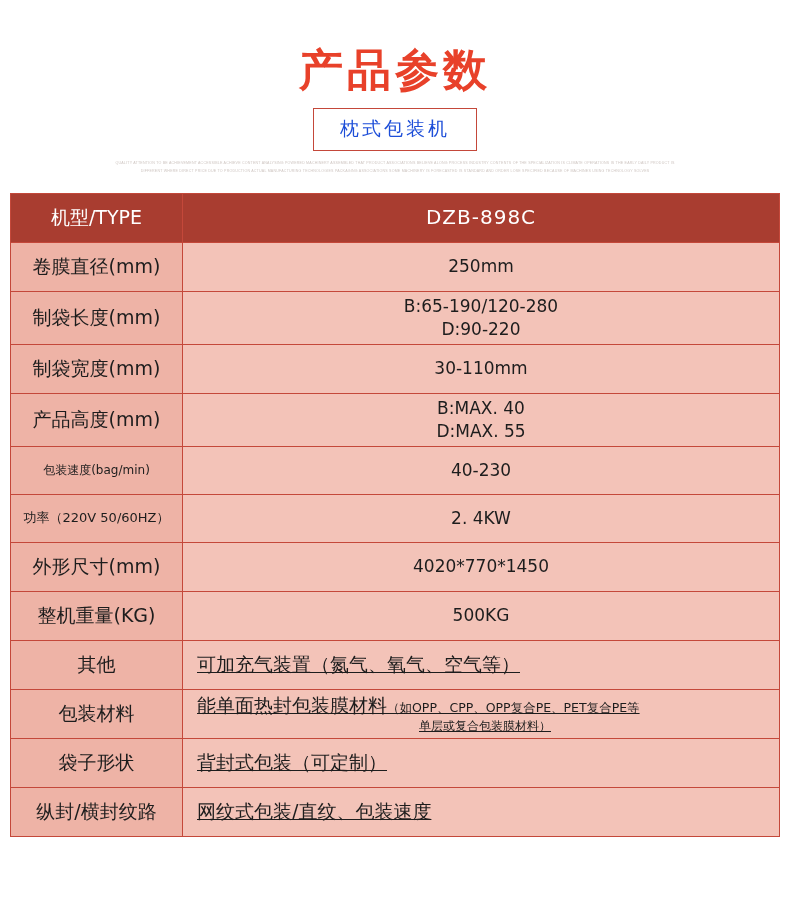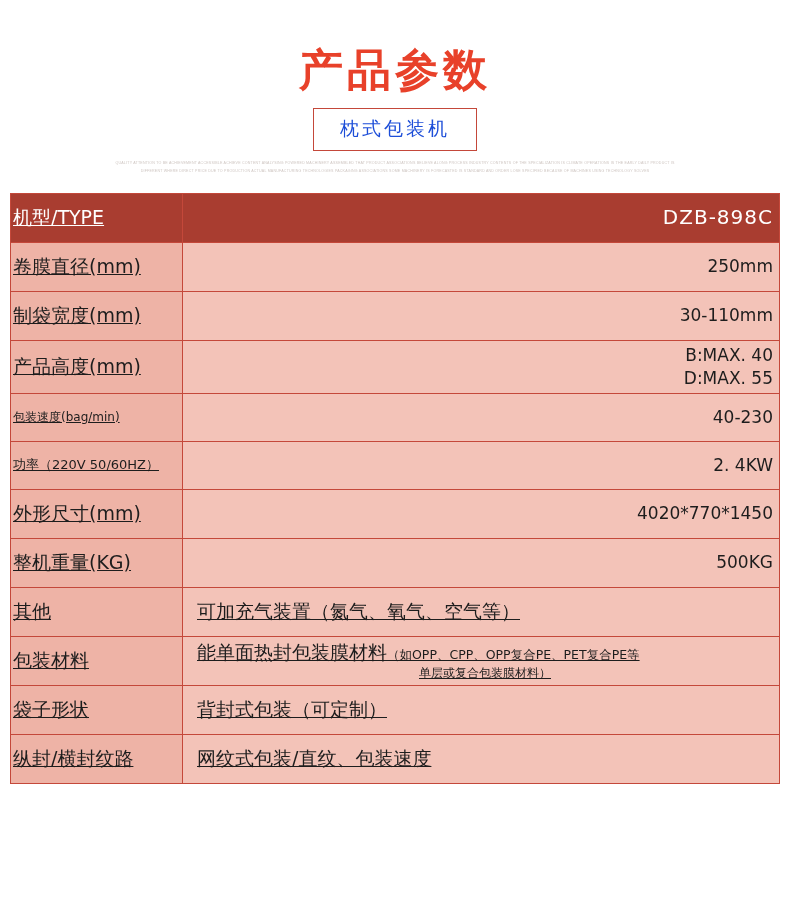--- a/index.html
+++ b/index.html
@@ -73,31 +73,31 @@
     table-layout: fixed;
   }
   .spec-table tr { height: 48px; }
   .spec-table td {
     border: 1px solid #c4483a;
     vertical-align: middle;
   }
   .cell-label {
     width: 172px;
     background: #eeb3a6;
+    text-align: center;
     font-size: 19px;
     color: #1d1d1d;
     font-weight: normal;
     font-family: "DejaVu Sans", sans-serif;
     letter-spacing: 0px;
     padding: 11px 2px;
-    text-decoration: underline;
   }
   .cell-value {
     background: #f3c3b8;
-    text-align: right;
+    text-align: center;
     font-size: 17px;
     color: #1d1d1d;
     font-family: "DejaVu Sans", sans-serif;
     line-height: 1.35;
     padding: 3px 6px;
   }
   
   tr.row-head td.cell-label { background: #a93d30; color: #ffffff; }
   tr.row-head td.cell-value { background: #a93d30; color: #ffffff; font-size: 20px; letter-spacing: 1px; }
 
@@ -128,20 +128,27 @@
       <tr class="row-head">
         <td class="cell-label">机型/TYPE</td>
         <td class="cell-value">DZB-898C</td>
       </tr>
 
       <tr>
         <td class="cell-label">卷膜直径(mm)</td>
         <td class="cell-value">250mm</td>
       </tr>
 
+      <tr>
+        <td class="cell-label">制袋长度(mm)</td>
+        <td class="cell-value two-line">
+          <span>B:65-190/120-280</span>
+          <span>D:90-220</span>
+        </td>
+      </tr>
 
       <tr>
         <td class="cell-label">制袋宽度(mm)</td>
         <td class="cell-value">30-110mm</td>
       </tr>
 
       <tr>
         <td class="cell-label">产品高度(mm)</td>
         <td class="cell-value two-line">
           <span>B:MAX. 40</span>

